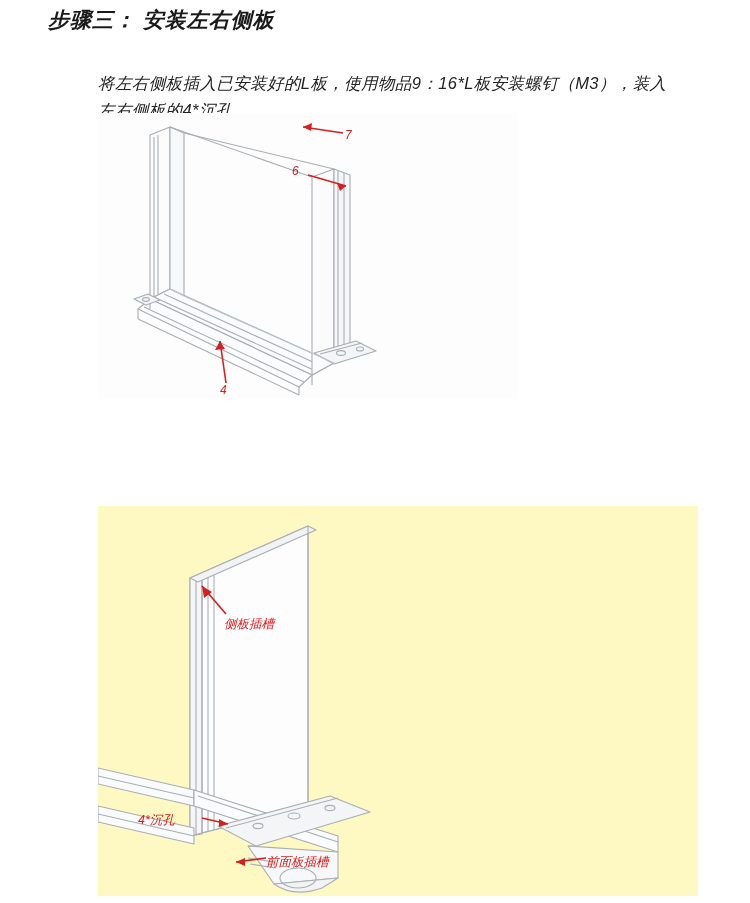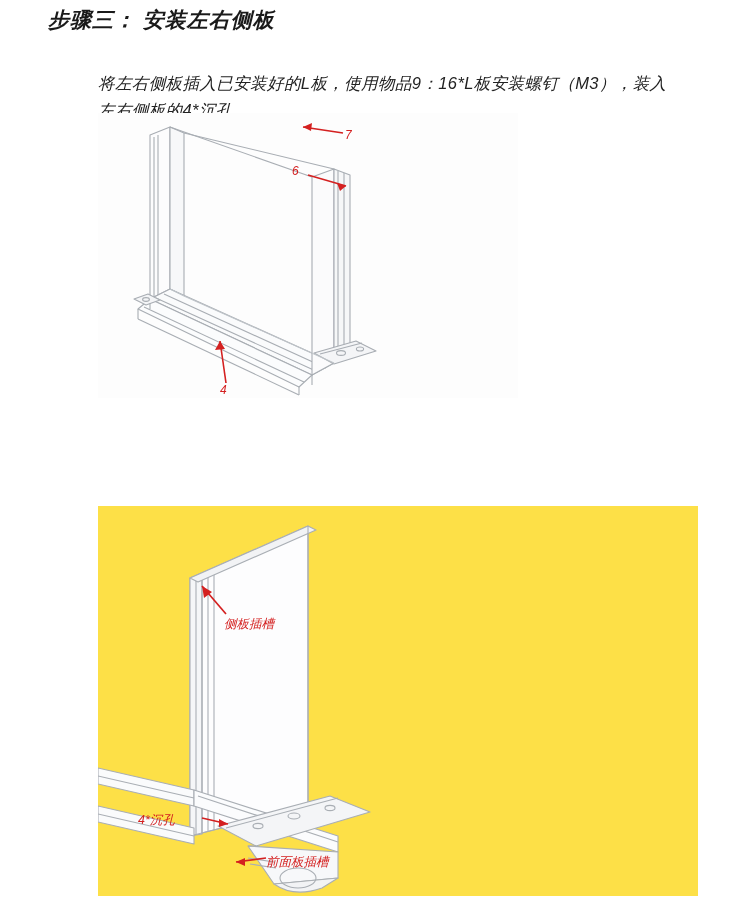--- a/index.html
+++ b/index.html
@@ -57,21 +57,21 @@
     left: 98px;
     top: 113px;
     width: 420px;
     height: 285px;
   }
   .fig-2 {
     left: 98px;
     top: 506px;
     width: 600px;
     height: 390px;
-    background: #fde047;
+    background: #fef9c3;
   }
   .fig svg {
     display: block;
   }
   .cap {
     fill: #d42020;
     font-family: "Liberation Sans", sans-serif;
     font-size: 12px;
   }
   .cap-cn {

